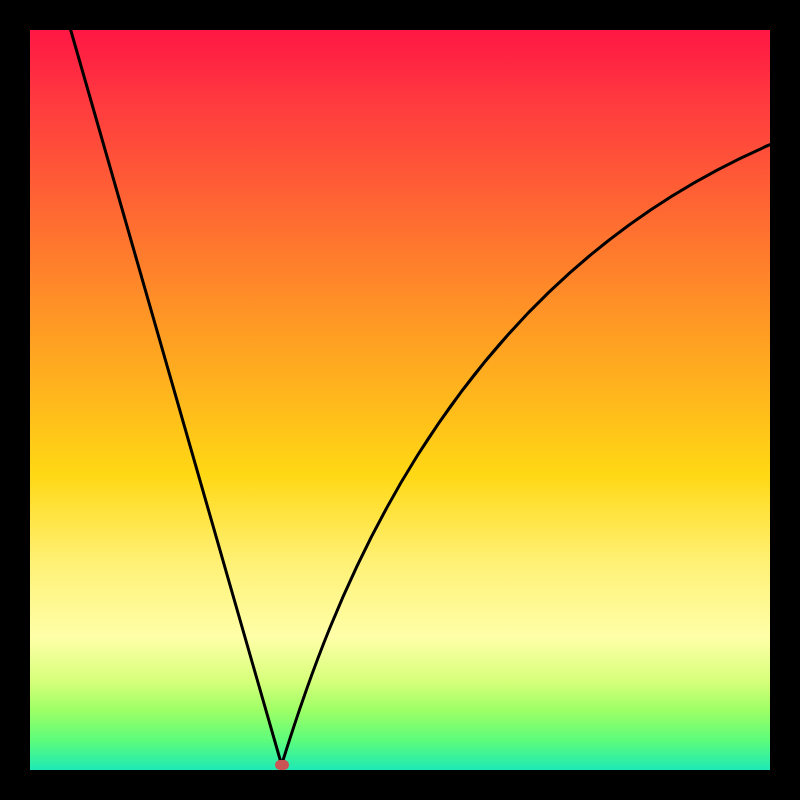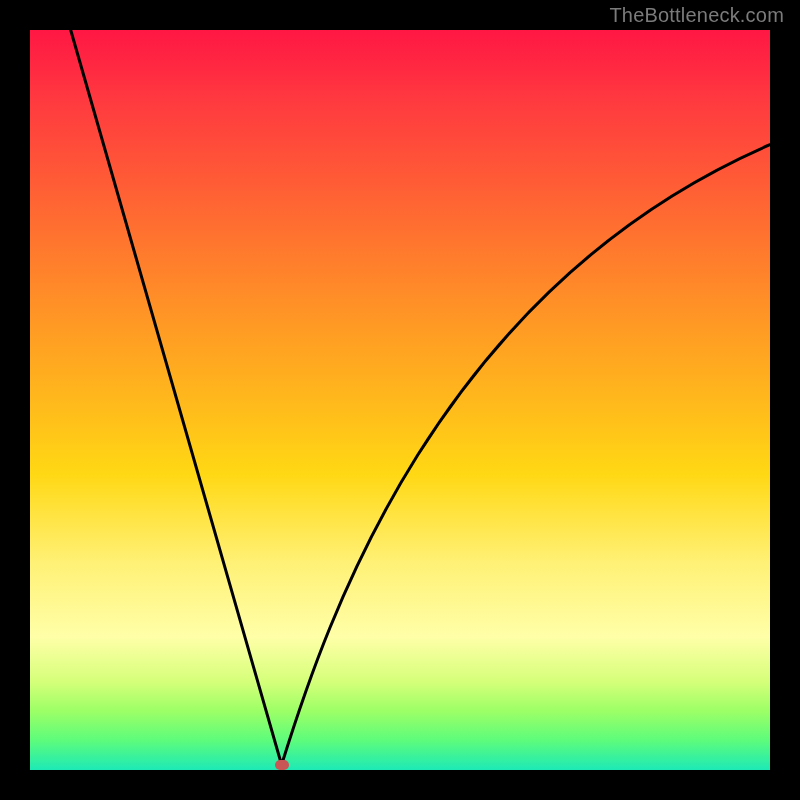--- a/index.html
+++ b/index.html
@@ -70,14 +70,13 @@
 
 <div class="frame">
 
   <div class="plot-area">
     <svg class="curve" viewBox="0 0 740 740" preserveAspectRatio="none">
       <path id="curve-path" d="M 40.7 0 L 251.60000000000002 734.82 C 296 592 407.00000000000006 259 740 114.7" fill="none" stroke="#000" stroke-width="3" stroke-linecap="round"></path>
     </svg>
     <div id="marker" class="marker" style="left: 251.6px; top: 734.82px;"></div>
   </div>
 
-  <div class="watermark">TheBottleneck.com</div>
 </div>
 
 </body></html>

